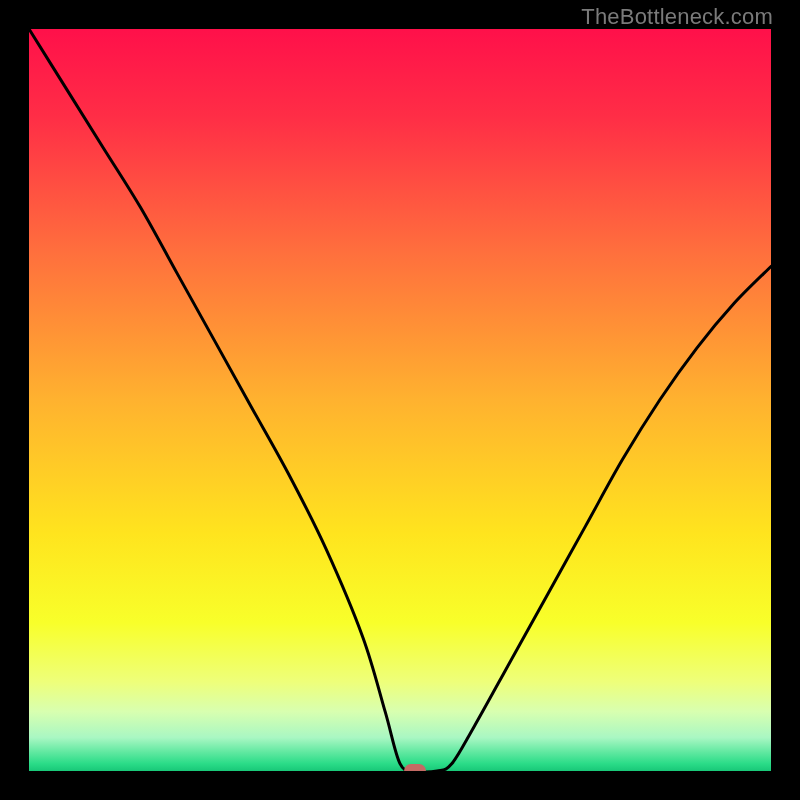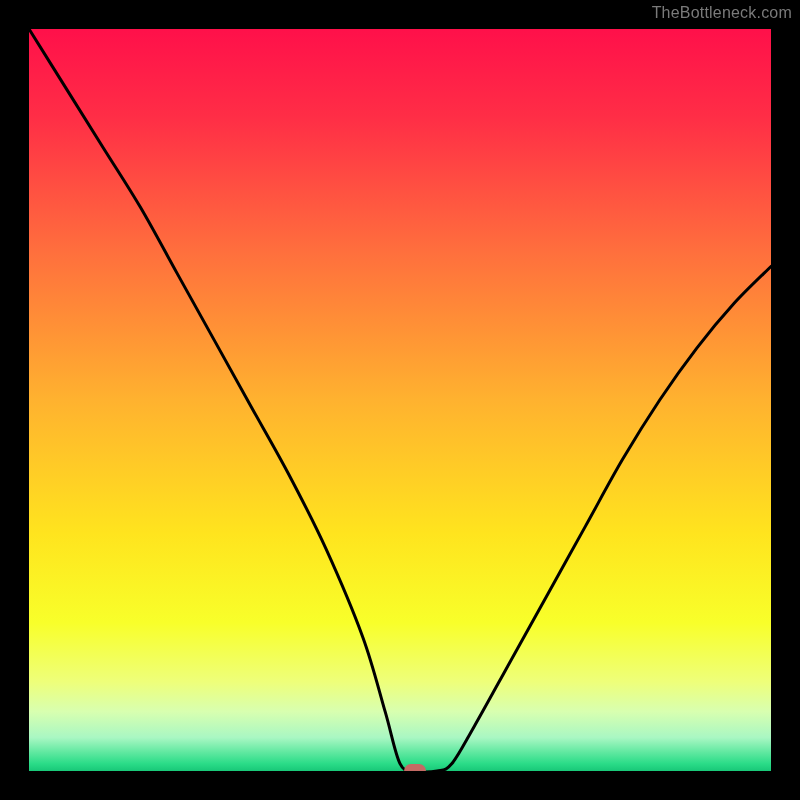--- a/index.html
+++ b/index.html
@@ -13,23 +13,23 @@
   }
   .frame {
     position: relative;
     width: 800px;
     height: 800px;
     background: #000;
   }
   .watermark {
     position: absolute;
     top: 4px;
-    right: 8px;
+    right: 27px;
     color: #7a7a7a;
-    font-size: 16px;
+    font-size: 22px;
     font-weight: 500;
     letter-spacing: 0.2px;
     z-index: 10;
   }
   .plot-area {
     position: absolute;
     left: 29px;
     top: 29px;
     width: 742px;
     height: 742px;

